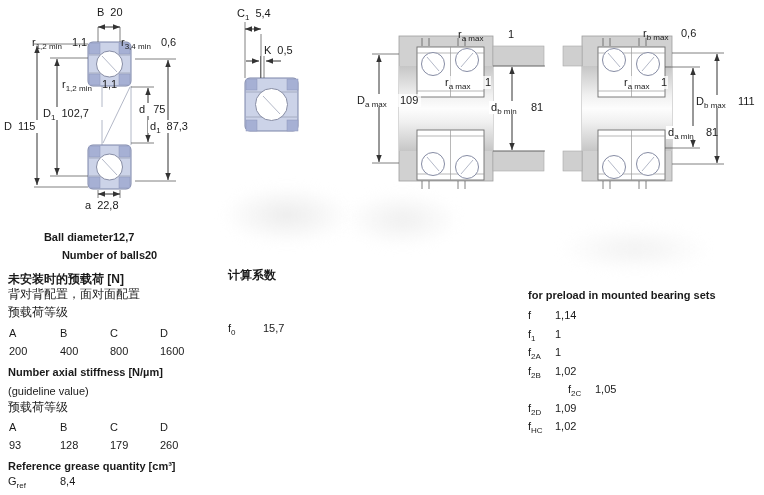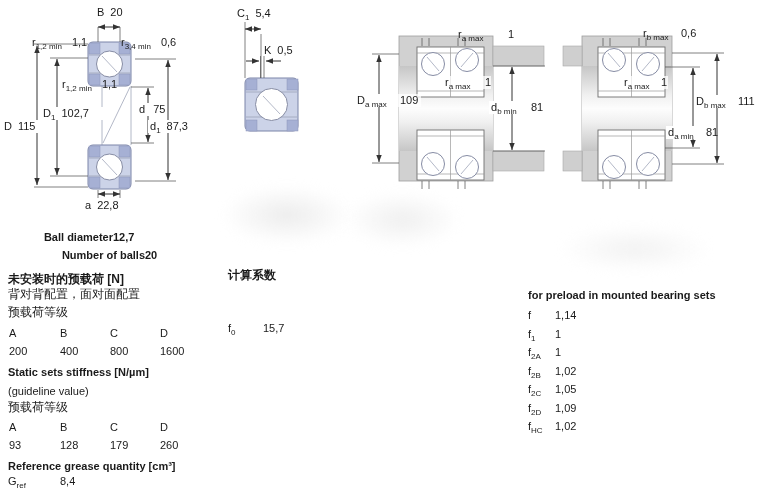--- a/index.html
+++ b/index.html
@@ -272,38 +272,38 @@
   </svg>
 
   <div class="col" style="left:8px;top:225px;width:218px;height:268px;">
     <div class="row b" style="top:6px;"><span class="pair-label">Ball diameter</span><span>12,7</span></div>
     <div class="row b" style="top:24px;padding-left:32px;"><span class="pair-label">Number of balls</span><span>20</span></div>
     <div class="row b cjk" style="top:48px;">未安装时的预载荷 [N]</div>
     <div class="row cjk" style="top:63px;">背对背配置，面对面配置</div>
     <div class="row cjk" style="top:81px;">预载荷等级</div>
     <div class="row" style="top:102px;"><span class="cell-first">A</span><span class="cell">B</span><span class="cell">C</span><span class="cell">D</span></div>
     <div class="row" style="top:120px;"><span class="cell-first">200</span><span class="cell">400</span><span class="cell">800</span><span class="cell">1600</span></div>
-    <div class="row b" style="top:141px;">Static sets stiffness [N/µm]</div>
+    <div class="row b" style="top:141px;">Number axial stiffness [N/µm]</div>
     <div class="row" style="top:160px;">(guideline value)</div>
     <div class="row cjk" style="top:176px;">预载荷等级</div>
     <div class="row" style="top:196px;"><span class="cell-first">A</span><span class="cell">B</span><span class="cell">C</span><span class="cell">D</span></div>
     <div class="row" style="top:214px;"><span class="cell-first">93</span><span class="cell">128</span><span class="cell">179</span><span class="cell">260</span></div>
     <div class="row b" style="top:235px;">Reference grease quantity [cm³]</div>
     <div class="row" style="top:250px;"><span class="g-label"><span>G</span><sub>ref</sub></span><span>8,4</span></div>
   </div>
 
   <div class="col" style="left:228px;top:225px;width:260px;height:120px;">
     <div class="row b cjk" style="top:44px;">计算系数</div>
     <div class="row" style="top:97px;"><span class="f0-label"><span>f</span><sub>0</sub></span><span>15,7</span></div>
   </div>
 
   <div class="col" style="left:528px;top:225px;width:230px;height:220px;">
     <div class="row b" style="top:64px;">for preload in mounted bearing sets</div>
     <div class="row" style="top:84px;"><span class="f-label"><span>f</span><sub></sub></span><span>1,14</span></div>
     <div class="row" style="top:103px;"><span class="f-label"><span>f</span><sub>1</sub></span><span>1</span></div>
     <div class="row" style="top:121px;"><span class="f-label"><span>f</span><sub>2A</sub></span><span>1</span></div>
     <div class="row" style="top:140px;"><span class="f-label"><span>f</span><sub>2B</sub></span><span>1,02</span></div>
-    <div class="row" style="top:158px;"><span class="f-label"><span>f</span><sub>2C</sub></span><span>1,05</span></div>
+    <div class="row" style="top:158px;margin-left:40px;"><span class="f-label"><span>f</span><sub>2C</sub></span><span>1,05</span></div>
     <div class="row" style="top:177px;"><span class="f-label"><span>f</span><sub>2D</sub></span><span>1,09</span></div>
     <div class="row" style="top:195px;"><span class="f-label"><span>f</span><sub>HC</sub></span><span>1,02</span></div>
   </div>
 
 </div>
 
 </body></html>

